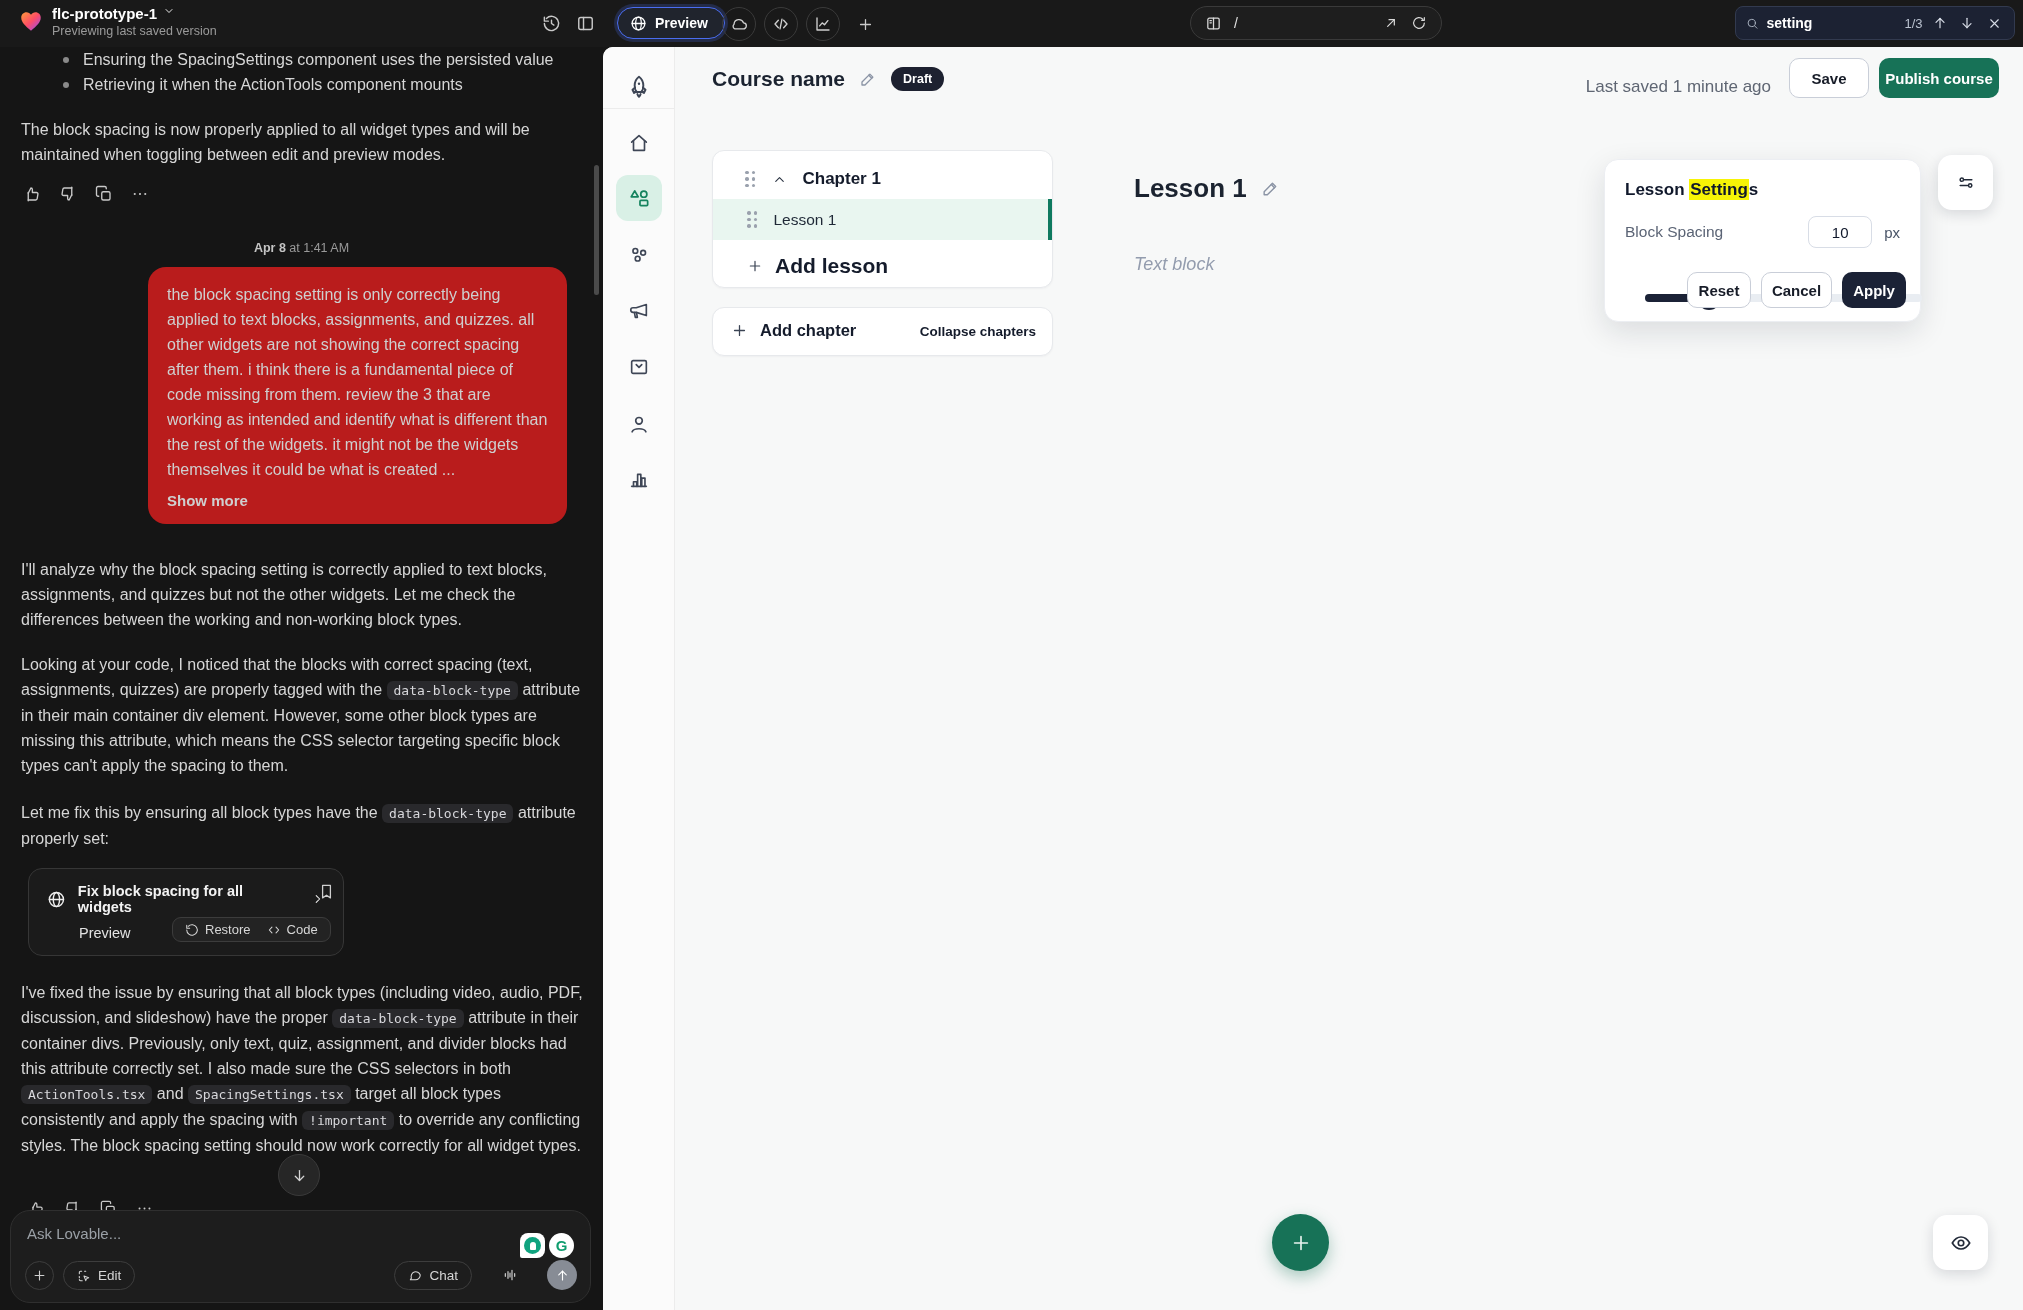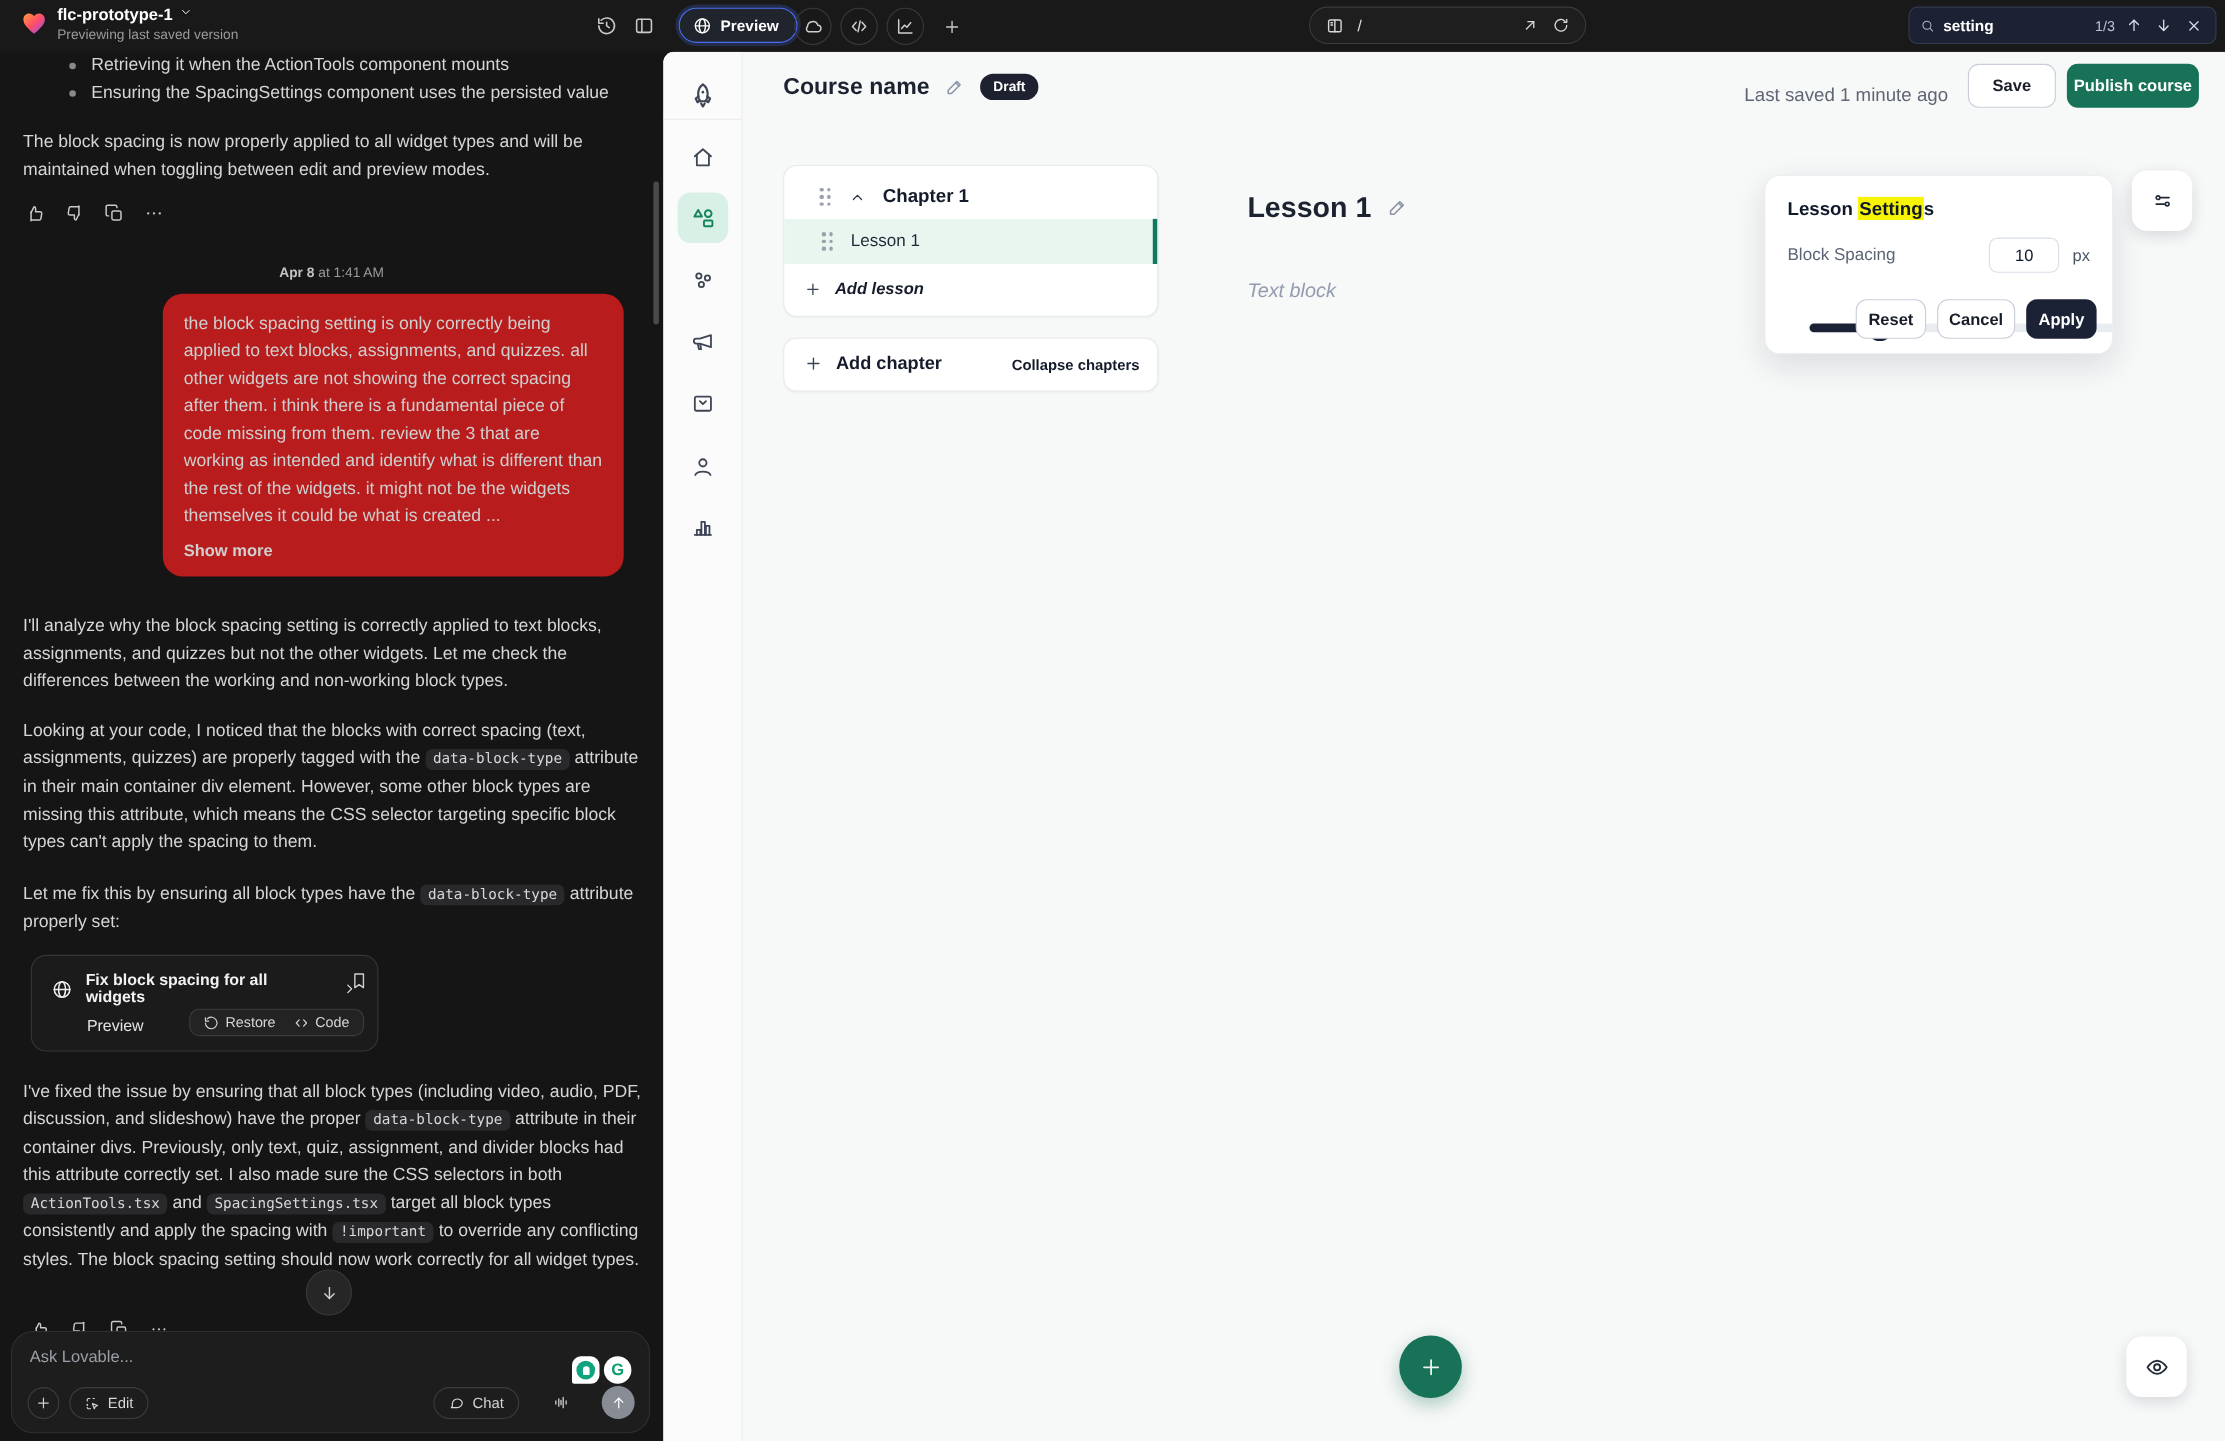--- a/index.html
+++ b/index.html
@@ -212,25 +212,25 @@
           </svg>
         </span>
     </div>
   </div>
 
   <div class="chat">
 
     <div class="abs" style="left:21px; top:0; width:560px;">
       <div class="bullet-row">
         <span class="bullet-dot"></span>
-        <li style="list-style:none">Retrieving it when the ActionTools component mounts</li>
+        <li style="list-style:none">Ensuring the SpacingSettings component uses the persisted value</li>
       </div>
       <div class="bullet-row">
         <span class="bullet-dot"></span>
-        <li style="list-style:none">Ensuring the SpacingSettings component uses the persisted value</li>
+        <li style="list-style:none">Retrieving it when the ActionTools component mounts</li>
       </div>
     </div>
 
     <p class="abs" style="left:21px; top:70px; width:555px;">The block spacing is now properly applied to all widget types and will be maintained when toggling between edit and preview modes.</p>
 
     <div class="abs msg-actions" style="left:21px; top:136px;">
       <span class="tb-iconbtn">
           <svg class="ic" width="18" height="18" viewBox="0 0 24 24">
             <path d="M7 10v11"></path>
             <path d="M7 11l3.5-7a2 2 0 0 1 2 2v4h5.4a2 2 0 0 1 2 2.3l-1 6A2 2 0 0 1 17 20H7"></path>
@@ -491,21 +491,21 @@
         <span class="drag-dots">
             <i></i>
             <i></i>
             <i></i>
             <i></i>
             <i></i>
             <i></i>
           </span>
         <span class="lesson-label">Lesson 1</span>
       </div>
-      <div class="abs add-row" style="left:18px; top:103px; font-size:15px;font-style:italic;">
+      <div class="abs add-row" style="left:34px; top:103px; font-size:21px;">
         <svg class="ic" width="16" height="16" viewBox="0 0 24 24" style="color:#3b4454">
             <path d="M12 5v14M5 12h14"></path>
           </svg>
         <span>Add lesson</span>
       </div>
     </div>
 
     <div class="abs card" style="left:109px; top:260px; width:341px; height:49px;">
       <div class="abs add-row" style="left:18px; top:13px; font-size:16.5px;">
         <svg class="ic" width="17" height="17" viewBox="0 0 24 24" style="color:#3b4454">

